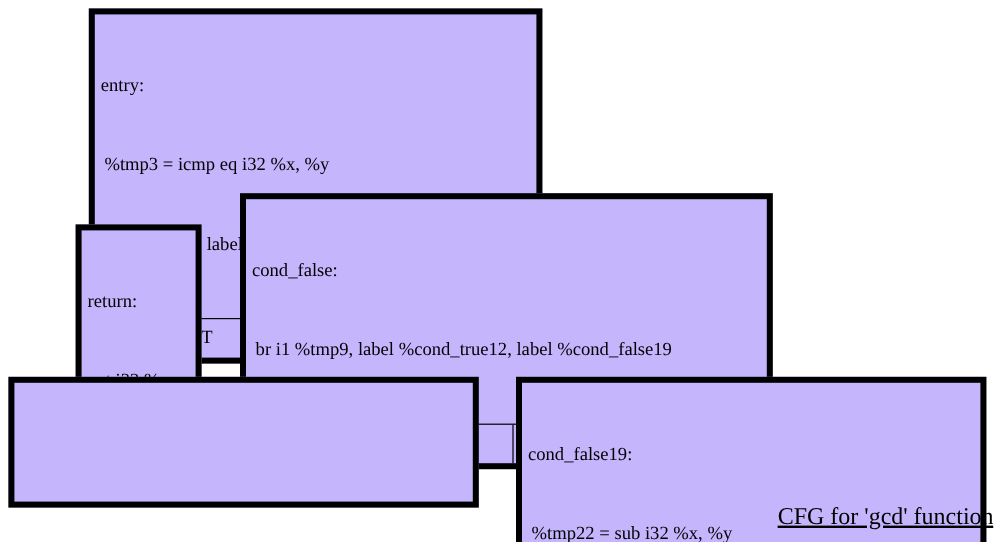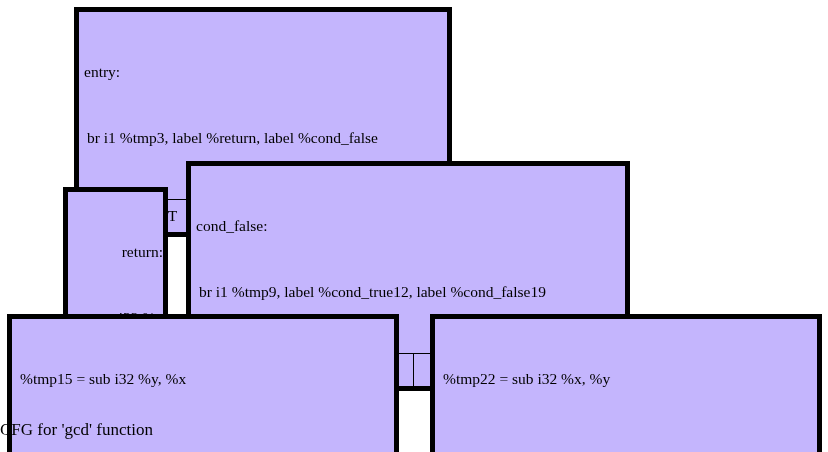--- a/index.html
+++ b/index.html
@@ -52,22 +52,22 @@
     justify-content: center;
     font-size: 15.5px;
     color: #000000;
   }
   .branch-cell.left {
     border-right: 1px solid #000000;
   }
 
   
   #node-entry      { left: 74px;  top: 7px;   width: 378px; }
-  #node-return     { left: 63px;  top: 187px; width: 105px; text-align: right; }
-  #node-cond-false { left: 186px; top: 161px; width: 444px; }
+  #node-return     { left: 63px;  top: 187px; width: 105px; }
+  #node-cond-false { left: 200px; top: 161px; width: 444px; }
   #node-cond-true12{ left: 7px;   top: 314px; width: 392px; }
   #node-cond-false19{left: 430px; top: 314px; width: 392px; }
 
   
   #node-entry .branch-cell.left       { flex: 0 0 187px; }
   #node-cond-false .branch-cell.left  { flex: 0 0 222px; }
 
   
   #edges {
     position: absolute;
@@ -77,23 +77,24 @@
     height: 452px;
     pointer-events: none;
   }
 
   
   #caption {
     position: absolute;
     left: 0;
     top: 420px;
     width: 828px;
-    text-align: left;
-    font-size: 17px;
+    text-align: right;
+    font-size: 20px;
     color: #000000;
+    text-decoration: underline;
   }
 </style>
 </head>
 <body>
 
 <div id="canvas">
 
   <svg id="edges" viewBox="0 0 828 452" width="828" height="452">
     <defs>
       <marker id="ah" markerWidth="10" markerHeight="10" refX="8.2" refY="3.2" orient="auto" markerUnits="userSpaceOnUse">
@@ -106,20 +107,21 @@
     <path d="M364,114 L385,156" stroke="#000000" stroke-width="1.4" fill="none" marker-end="url(#ah)"></path>
 
     <path d="M291,268 L256,309" stroke="#000000" stroke-width="1.4" fill="none" marker-end="url(#ah)"></path>
 
     <path d="M541,268 L575,309" stroke="#000000" stroke-width="1.4" fill="none" marker-end="url(#ah)"></path>
   </svg>
 
   <div class="node" id="node-entry">
     <div class="node-code">
       <span class="ln hdr">entry:</span>
+      <span class="ln">%tmp3 = icmp eq i32 %x, %y</span>
       <span class="ln">br i1 %tmp3, label %return, label %cond_false</span>
     </div>
     <div class="branch-row">
       <div class="branch-cell left">T</div>
       <div class="branch-cell">F</div>
     </div>
   </div>
 
   <div class="node" id="node-return">
     <div class="node-code">
@@ -134,28 +136,28 @@
       <span class="ln">br i1 %tmp9, label %cond_true12, label %cond_false19</span>
     </div>
     <div class="branch-row">
       <div class="branch-cell left">T</div>
       <div class="branch-cell">F</div>
     </div>
   </div>
 
   <div class="node" id="node-cond-true12">
     <div class="node-code">
-      <span class="ln">%tmp15 = sub i32 %y, %x</span>
       
       
     </div>
   </div>
 
   <div class="node" id="node-cond-false19">
     <div class="node-code">
+      <span class="ln hdr">cond_false19:</span>
       <span class="ln">%tmp22 = sub i32 %x, %y</span>
       
       
     </div>
   </div>
 
   <div id="caption">CFG for 'gcd' function</div>
 
 </div>
 

